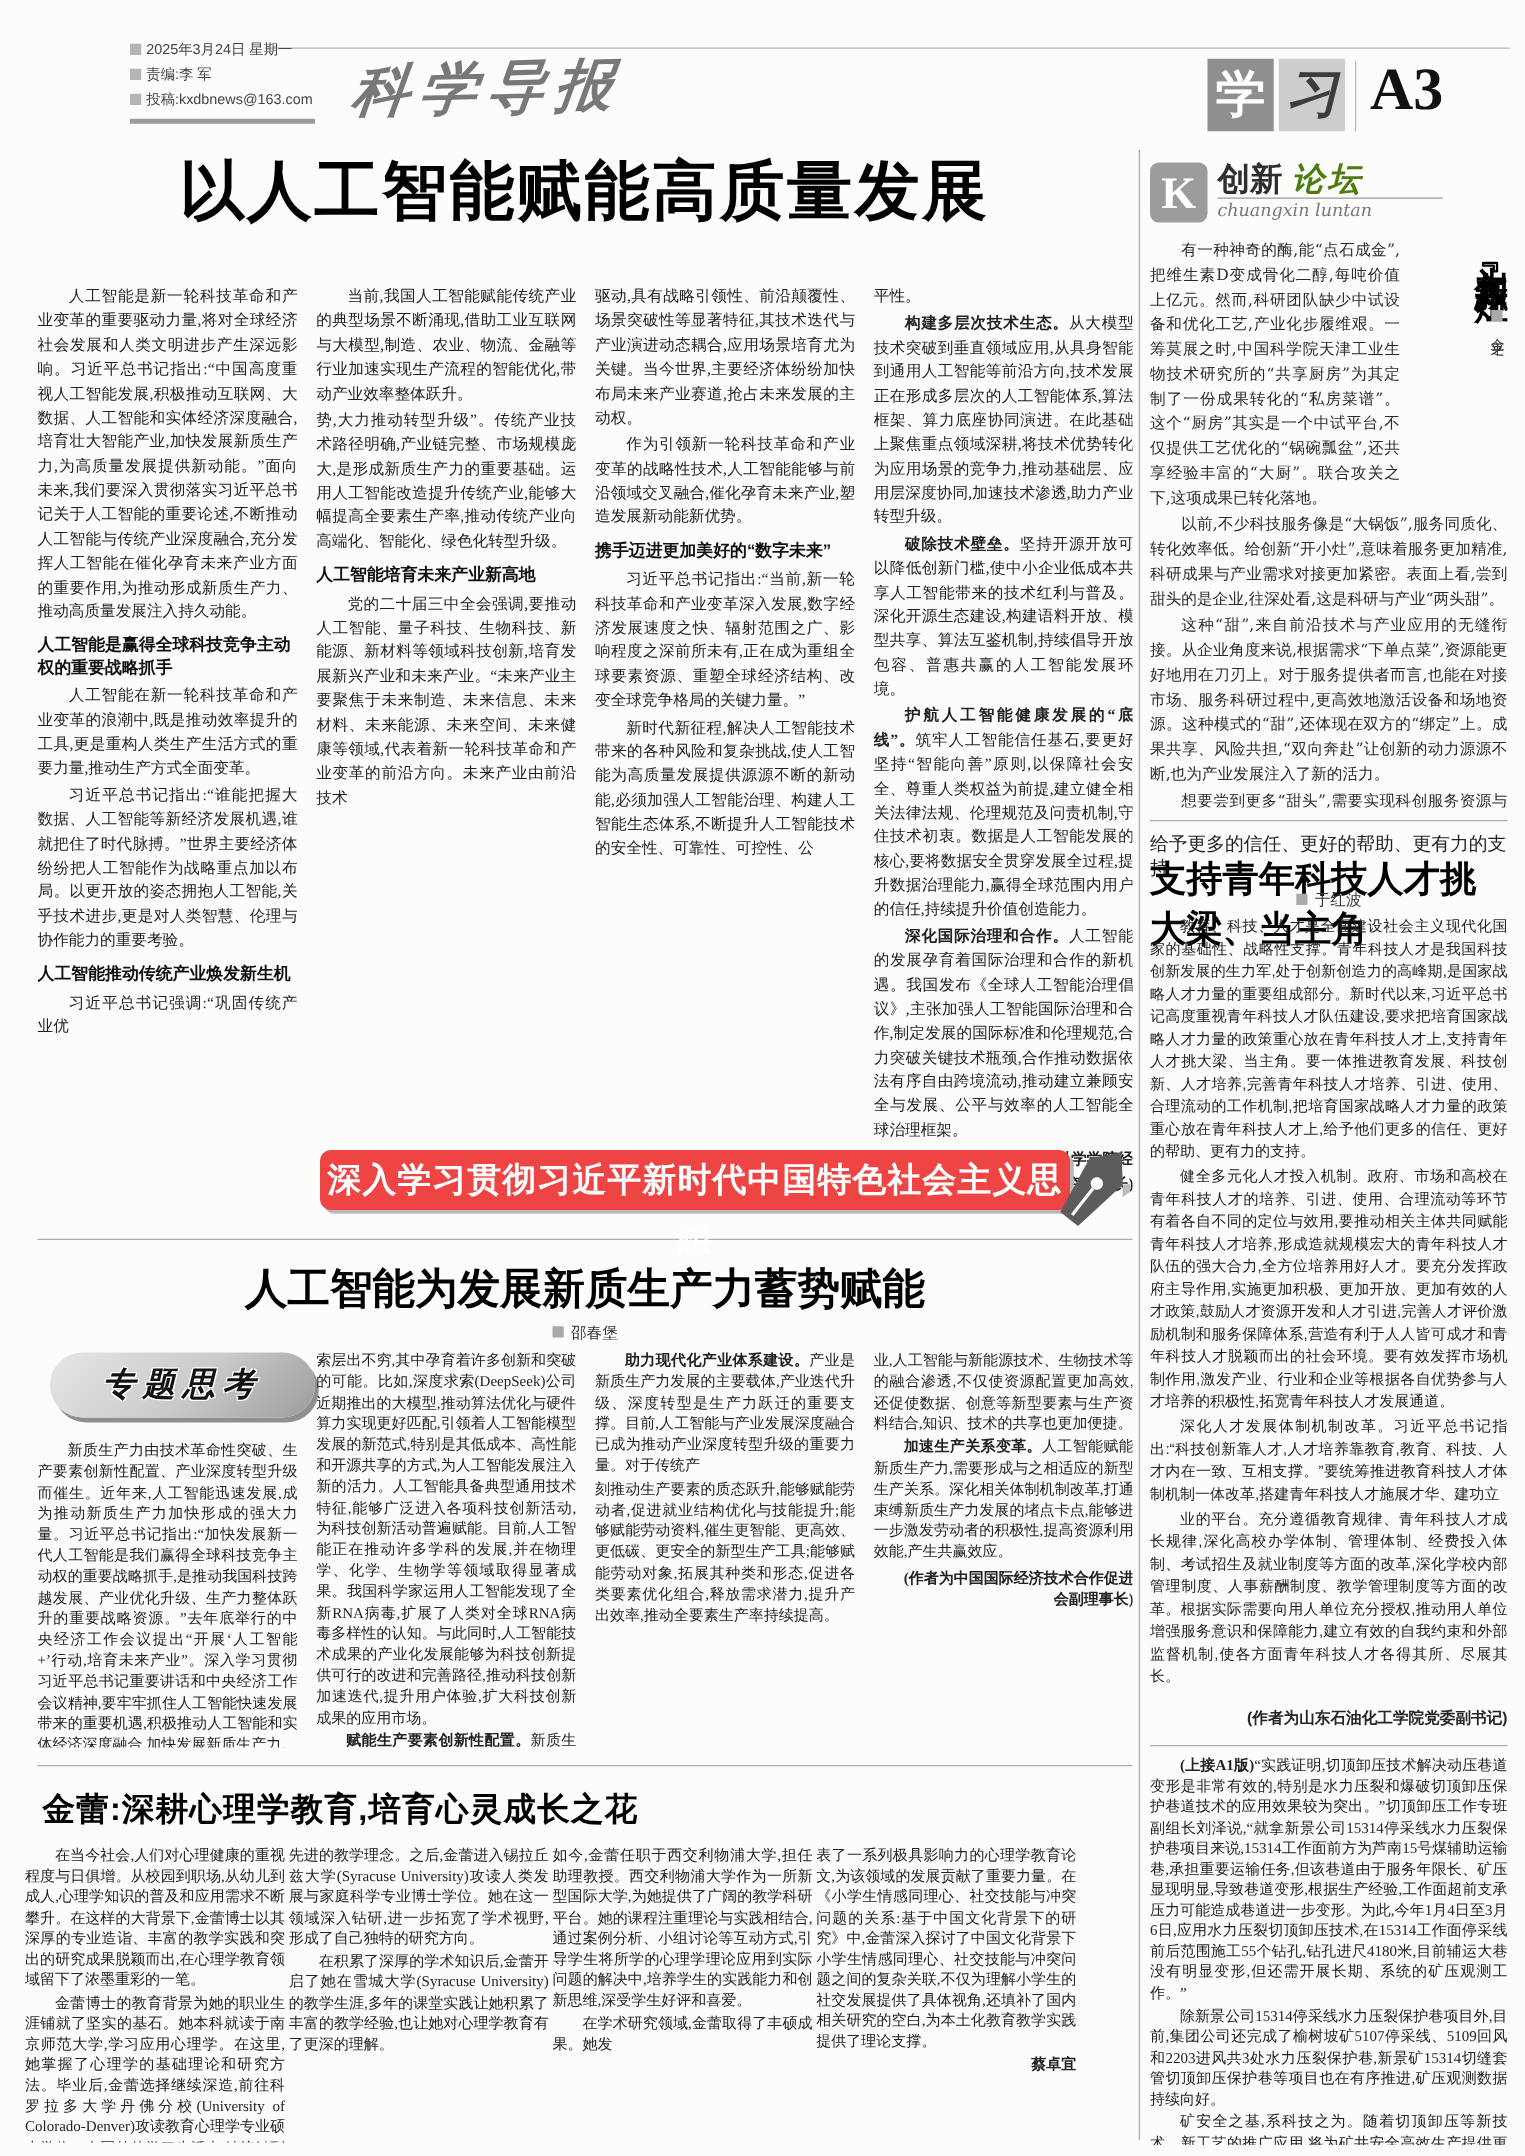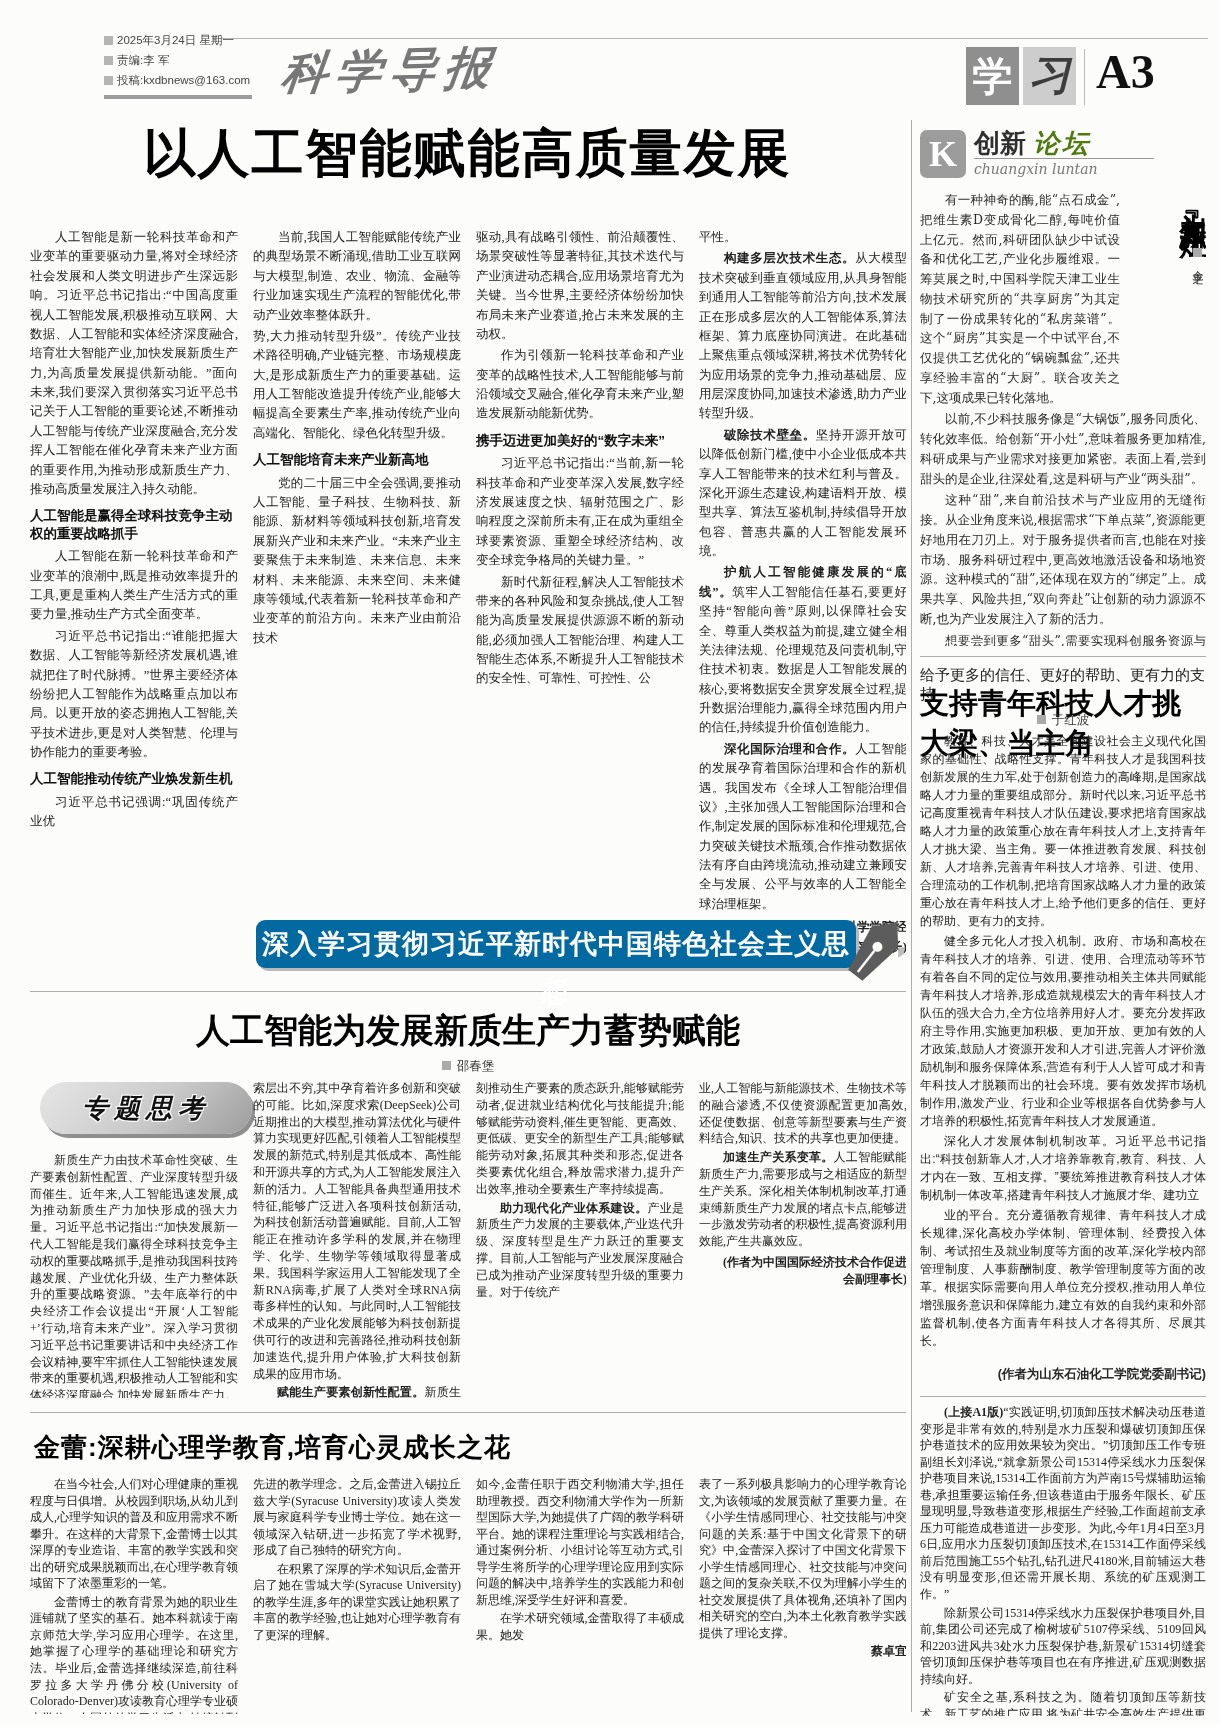--- a/index.html
+++ b/index.html
@@ -31,21 +31,21 @@
   .byline{text-align:center;font-size:12.5px;color:#333;}
   .byline .sq{display:inline-block;width:9px;height:9px;background:#aaa;margin-right:6px;vertical-align:0;}
   
   #main-headline{position:absolute;left:30px;top:122px;width:875px;text-align:center;
     font-size:52px;font-weight:900;letter-spacing:2px;color:#000;line-height:1.2;}
   #main-byline{position:absolute;left:30px;top:202px;width:875px;}
   #main-cols{position:absolute;left:30px;top:228px;width:876px;height:740px;display:flex;gap:15px;overflow:hidden;}
   #main-cols .col{width:208px;flex:0 0 208px;font-size:12.5px;line-height:1.55;color:#222;
     font-family:"Liberation Serif","DejaVu Serif",serif;overflow:hidden;}
   
-  #banner{position:absolute;left:256px;top:920px;width:600px;height:48px;background:#0369a1;border-radius:9px;
+  #banner{position:absolute;left:256px;top:920px;width:600px;height:48px;background:#ef4444;border-radius:9px;
     box-shadow:3px 3px 0 #b9b9b9;color:#fff;font-weight:900;font-size:27px;letter-spacing:1px;
     text-align:center;line-height:48px;z-index:5;}
   #pen-icon{position:absolute;left:846px;top:912px;z-index:6;}
   
   #rule-mid{left:30px;top:991px;width:876px;height:1px;}
   #rule-jinlei{left:30px;top:1412px;width:876px;height:1px;}
   #rule-right1{left:920px;top:656px;width:286px;height:1px;}
   #rule-right2{left:920px;top:1396px;width:286px;height:1px;}
   #vrule{left:911px;top:120px;width:1px;height:1592px;}
   
@@ -56,21 +56,21 @@
   #topic-cols .col{width:208px;flex:0 0 208px;font-size:12px;line-height:1.4;color:#222;
     font-family:"Liberation Serif","DejaVu Serif",serif;overflow:hidden;}
   #topic-cols .col:first-child{padding-top:72px;}
   #topic-badge{position:absolute;left:40px;top:1082px;width:212px;height:52px;border-radius:28px;
     background:linear-gradient(135deg,#e6e6e6 0%,#c9c9c9 55%,#9c9c9c 100%);
     box-shadow:3px 4px 0 #8f8f8f;text-align:center;line-height:52px;
     font-family:"DejaVu Serif",serif;font-style:italic;font-weight:900;font-size:26px;color:#121212;
     letter-spacing:6px;text-shadow:1px 1px 0 #fff,-1px -1px 0 #fff,1px -1px 0 #fff,-1px 1px 0 #fff;}
   
   #jinlei-headline{position:absolute;left:34px;top:1430px;font-size:26px;font-weight:800;color:#000;letter-spacing:1px;}
-  #jinlei-cols{position:absolute;left:30px;top:1476px;width:876px;height:238px;display:flex;gap:15px;overflow:hidden;}
+  #jinlei-cols{position:absolute;left:20px;top:1476px;width:876px;height:238px;display:flex;gap:3px;overflow:hidden;}
   #jinlei-cols .col{width:208px;flex:0 0 208px;font-size:12px;line-height:1.38;color:#222;
     font-family:"Liberation Serif","DejaVu Serif",serif;overflow:hidden;}
   
   #forum-head{position:absolute;left:920px;top:126px;width:286px;height:58px;}
   #forum-k{position:absolute;left:0;top:4px;width:46px;height:48px;background:#9c9c9c;border-radius:7px;
     color:#fff;font-family:"Liberation Serif",serif;font-weight:bold;font-size:36px;text-align:center;line-height:48px;}
   #forum-brand{position:absolute;left:54px;top:0;font-size:26px;white-space:nowrap;}
   #forum-brand .b1{font-weight:900;color:#2e2e2e;text-align:right;}
   #forum-brand .b2{font-family:"DejaVu Serif",serif;font-style:italic;font-weight:bold;color:#4d7c0f;letter-spacing:3px;text-align:right;}
   #forum-pinyin{position:absolute;left:54px;top:32px;font-family:"DejaVu Serif",serif;font-style:italic;
@@ -167,22 +167,22 @@
   <div id="topic-badge">专题思考</div>
   <div id="topic-cols">
     <div class="col">
         <p class="para">新质生产力由技术革命性突破、生产要素创新性配置、产业深度转型升级而催生。近年来,人工智能迅速发展,成为推动新质生产力加快形成的强大力量。习近平总书记指出:“加快发展新一代人工智能是我们赢得全球科技竞争主动权的重要战略抓手,是推动我国科技跨越发展、产业优化升级、生产力整体跃升的重要战略资源。”去年底举行的中央经济工作会议提出“开展‘人工智能+’行动,培育未来产业”。深入学习贯彻习近平总书记重要讲话和中央经济工作会议精神,要牢牢抓住人工智能快速发展带来的重要机遇,积极推动人工智能和实体经济深度融合,加快发展新质生产力。</p>
       </div>
     <div class="col">
         <p class="para noind">索层出不穷,其中孕育着许多创新和突破的可能。比如,深度求索(DeepSeek)公司近期推出的大模型,推动算法优化与硬件算力实现更好匹配,引领着人工智能模型发展的新范式,特别是其低成本、高性能和开源共享的方式,为人工智能发展注入新的活力。人工智能具备典型通用技术特征,能够广泛进入各项科技创新活动,为科技创新活动普遍赋能。目前,人工智能正在推动许多学科的发展,并在物理学、化学、生物学等领域取得显著成果。我国科学家运用人工智能发现了全新RNA病毒,扩展了人类对全球RNA病毒多样性的认知。与此同时,人工智能技术成果的产业化发展能够为科技创新提供可行的改进和完善路径,推动科技创新加速迭代,提升用户体验,扩大科技创新成果的应用市场。</p>
         <p class="para"><b>赋能生产要素创新性配置。</b>新质生产力以劳动者、劳动资料、劳动对象及其优化组合的跃升为基本内涵,以全要素生产率大幅提升为核心标志。人工智能正在深</p>
       </div>
     <div class="col">
+        <p class="para"><b>助力现代化产业体系建设。</b>产业是新质生产力发展的主要载体,产业迭代升级、深度转型是生产力跃迁的重要支撑。目前,人工智能与产业发展深度融合已成为推动产业深度转型升级的重要力量。对于传统产</p>
         <p class="para noind">刻推动生产要素的质态跃升,能够赋能劳动者,促进就业结构优化与技能提升;能够赋能劳动资料,催生更智能、更高效、更低碳、更安全的新型生产工具;能够赋能劳动对象,拓展其种类和形态,促进各类要素优化组合,释放需求潜力,提升产出效率,推动全要素生产率持续提高。</p>
-        <p class="para"><b>助力现代化产业体系建设。</b>产业是新质生产力发展的主要载体,产业迭代升级、深度转型是生产力跃迁的重要支撑。目前,人工智能与产业发展深度融合已成为推动产业深度转型升级的重要力量。对于传统产</p>
       </div>
     <div class="col">
         <p class="para noind">业,人工智能与新能源技术、生物技术等的融合渗透,不仅使资源配置更加高效,还促使数据、创意等新型要素与生产资料结合,知识、技术的共享也更加便捷。</p>
         <p class="para"><b>加速生产关系变革。</b>人工智能赋能新质生产力,需要形成与之相适应的新型生产关系。深化相关体制机制改革,打通束缚新质生产力发展的堵点卡点,能够进一步激发劳动者的积极性,提高资源利用效能,产生共赢效应。</p>
         <p class="para creditline">(作者为中国国际经济技术合作促进会副理事长)</p>
       </div>
   </div>
 
   <div id="rule-jinlei" class="hair"></div>
 

